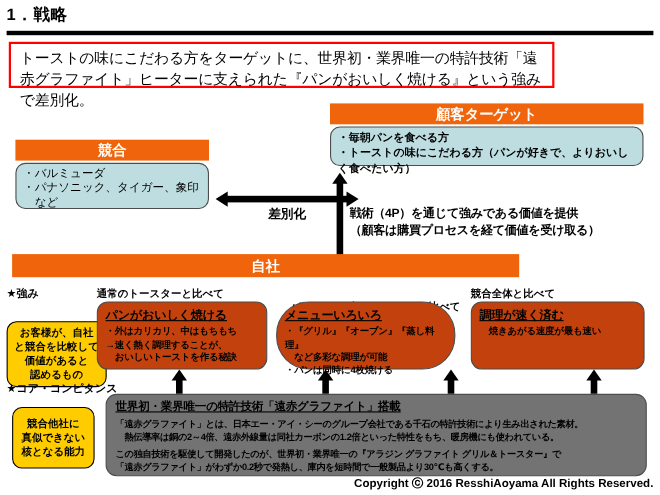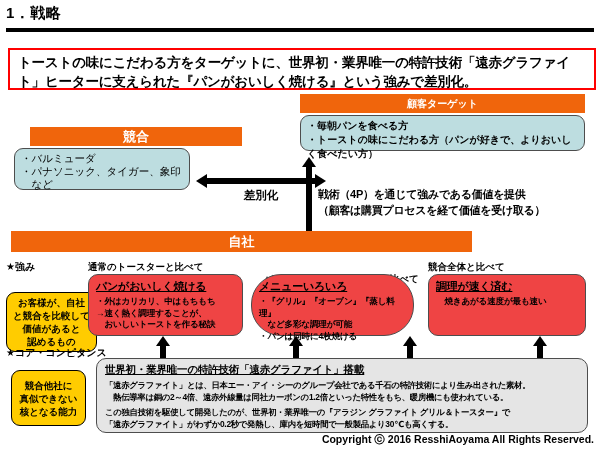--- a/index.html
+++ b/index.html
@@ -26,51 +26,49 @@
   }
   #title-rule {
     left: 6px; top: 28px;
     width: 588px; height: 4px;
     background: #000000;
   }
 
   
   #strategy-box {
     left: 8px; top: 38px;
-    width: 588px; height: 42px;
+    width: 496px; height: 42px;
     border: 2px solid #FF0000;
     padding: 3px 6px 3px 8px;
     box-sizing: border-box;
     font-size: 13.5px;
-    font-weight: bold;
+    font-weight: normal;
     line-height: 19px;
     letter-spacing: -0.2px;
-    margin-top: 10px;
   }
 
   
   .orange-bar {
     background: #F0650C;
     color: #ffffff;
     font-weight: bold;
     text-align: center;
     display: flex;
     align-items: center;
     justify-content: center;
   }
   #customer-header {
     left: 300px; top: 94px;
     width: 285px; height: 19px;
-    font-size: 10px;
+    font-size: 13px;
   }
   #competitor-header {
     left: 14px; top: 127px;
-    width: 212px; height: 19px;
+    width: 176px; height: 19px;
     font-size: 13px;
-    margin-left: 16px;
   }
   #self-header {
     left: 11px; top: 231px;
     width: 461px; height: 21px;
     font-size: 13px;
   }
 
   
   .teal-box {
     background: #BDDDE0;
@@ -126,21 +124,21 @@
     white-space: nowrap;
   }
   .star-label {
     font-size: 10px;
     font-weight: bold;
     white-space: nowrap;
   }
 
   
   .strength-box {
-    background: #ef4444;
+    background: #c2410c;
     border: 1px solid #4D4D4D;
     border-radius: 10px;
     box-sizing: border-box;
     padding: 4px 4px 0 7px;
   }
   .sb-title {
     font-size: 11px;
     font-weight: bold;
     text-decoration: underline;
     display: block;
@@ -155,21 +153,21 @@
   }
 
   #strength-box-1 { left: 88px; top: 274px; width: 155px; height: 62px; }
   #strength-box-2 { left: 251px; top: 274px; width: 163px; height: 62px; border-radius: 30px; }
   #strength-box-3 { left: 428px; top: 274px; width: 158px; height: 62px; }
 
   
   #core-detail-box {
     left: 96px; top: 358px;
     width: 492px; height: 75px;
-    background: #e5e5e5;
+    background: #737373;
     border: 1px solid #4D4D4D;
     border-radius: 10px;
     box-sizing: border-box;
     padding: 4px 6px 0 8px;
   }
   #core-detail-title {
     font-size: 10.5px;
     font-weight: bold;
     text-decoration: underline;
     display: block;

